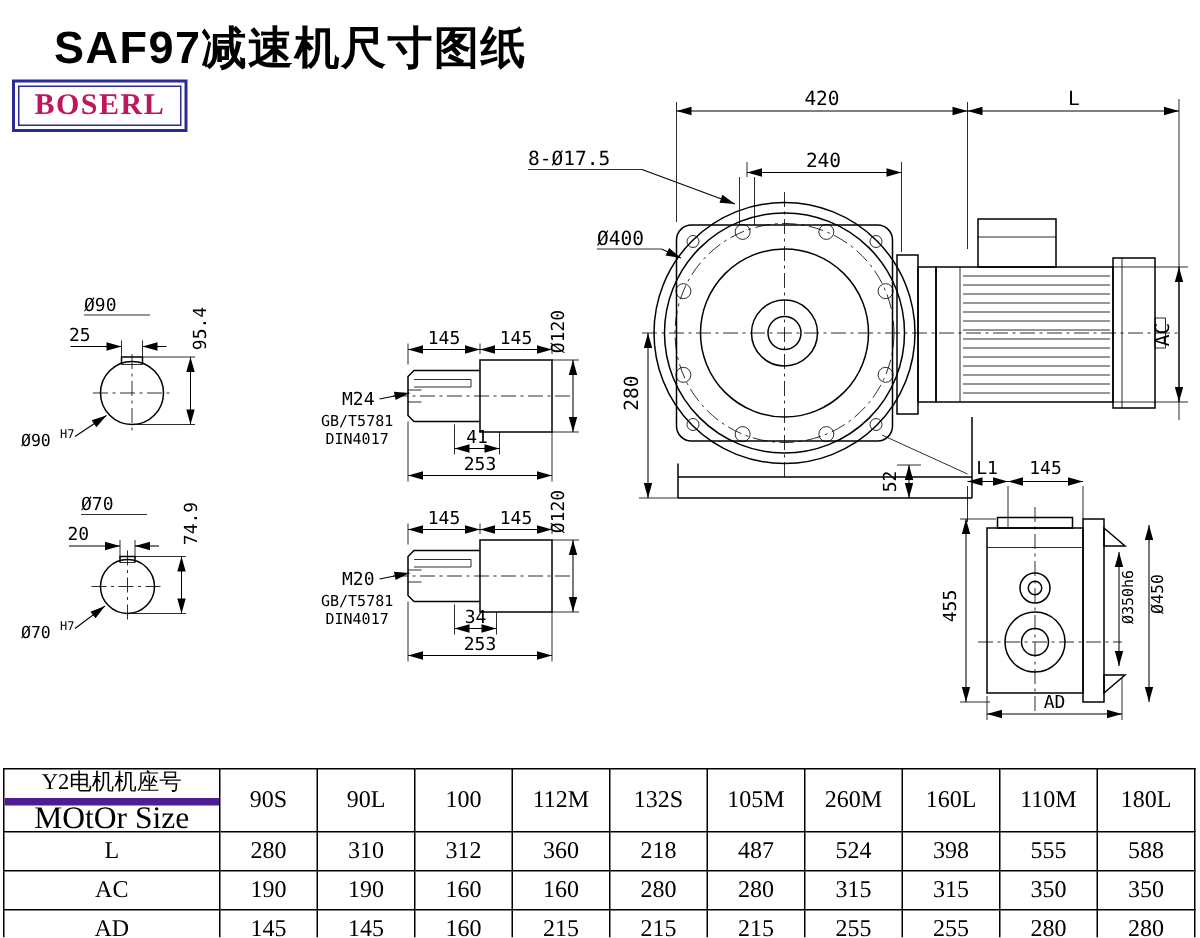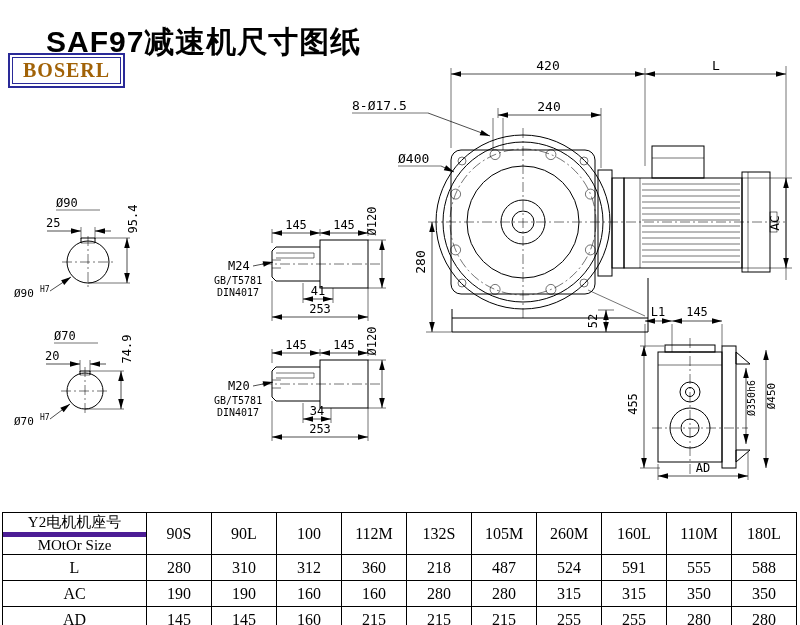--- a/index.html
+++ b/index.html
@@ -1,33 +1,33 @@
 <!DOCTYPE html>
 <html><head>
 <meta charset="utf-8">
 <style>
   html,body{margin:0;padding:0;background:#fff}
   .canvas{position:relative;width:800px;height:625px;background:#fff;overflow:hidden;font-family:"Liberation Sans",sans-serif}
-  .title{position:absolute;left:28px;top:4px;font-size:30px;font-weight:bold;color:#000;letter-spacing:1px;margin:18px;white-space:nowrap}
+  .title{position:absolute;left:28px;top:4px;font-size:30px;font-weight:bold;color:#000;letter-spacing:1px;margin:8px;white-space:nowrap}
   .logo{position:absolute;left:8px;top:53px;border:2px solid #2a2a98;padding:2px;background:#fff}
-  .logo-inner{border:1px solid #2a2a98;padding:1px 10px;font-family:"Liberation Serif",serif;font-size:20px;font-weight:bold;color:#a16207;letter-spacing:1px}
+  .logo-inner{border:1px solid #2a2a98;padding:1px 10px;font-family:"Liberation Serif",serif;font-size:20px;font-weight:bold;color:#be185d;letter-spacing:1px}
   .ln{stroke:#000;stroke-width:1;fill:none}
   .lt{stroke:#000;stroke-width:.55;fill:none}
   .cl{stroke:#000;stroke-width:.55;fill:none;stroke-dasharray:10 3 2 3}
   .dl{stroke:#000;stroke-width:.7;fill:none;marker-start:url(#aS);marker-end:url(#aE)}
   .le{stroke:#000;stroke-width:.7;fill:none;marker-end:url(#aE)}
   .dt{font-family:"DejaVu Sans Mono",monospace;font-size:12px;fill:#000}
   .f13{font-size:13px}.f11{font-size:11px}.f10{font-size:10px}.f8{font-size:8px}
   .mid{text-anchor:middle}
   .dim-table{position:absolute;left:2px;top:512px;width:795px;border-collapse:collapse;table-layout:fixed;font-family:"Liberation Serif",serif;background:#fff}
   .dim-table td,.dim-table th{border:1px solid #000;text-align:center;padding:0;font-weight:normal;color:#000;font-size:16px;height:25px;overflow:hidden}
   .dim-table th.c0{width:143px}
   .dim-table tr.hdr th{height:37px}
   .hcn{border-bottom:5px solid #4c1d95;font-size:15px;line-height:19px}
-  .hen{font-size:15px;line-height:17px}
+  .hen{font-size:21px;line-height:17px}
 </style>
 </head>
 <body>
 
 <div class="canvas">
 
   <h1 class="title">SAF97减速机尺寸图纸</h1>
   <div class="logo">
     <div class="logo-inner">BOSERL</div>
   </div>
@@ -284,21 +284,21 @@
     </tr>
     <tr>
       <td>L</td>
       <td>280</td>
       <td>310</td>
       <td>312</td>
       <td>360</td>
       <td>218</td>
       <td>487</td>
       <td>524</td>
-      <td>591</td>
+      <td>398</td>
       <td>555</td>
       <td>588</td>
     </tr>
     <tr>
       <td>AC</td>
       <td>190</td>
       <td>190</td>
       <td>160</td>
       <td>160</td>
       <td>280</td>

